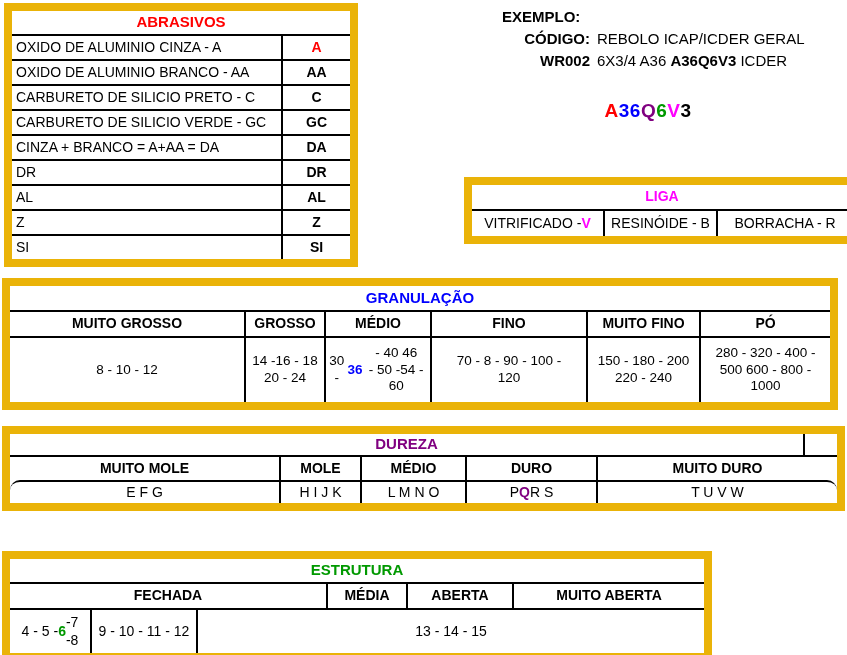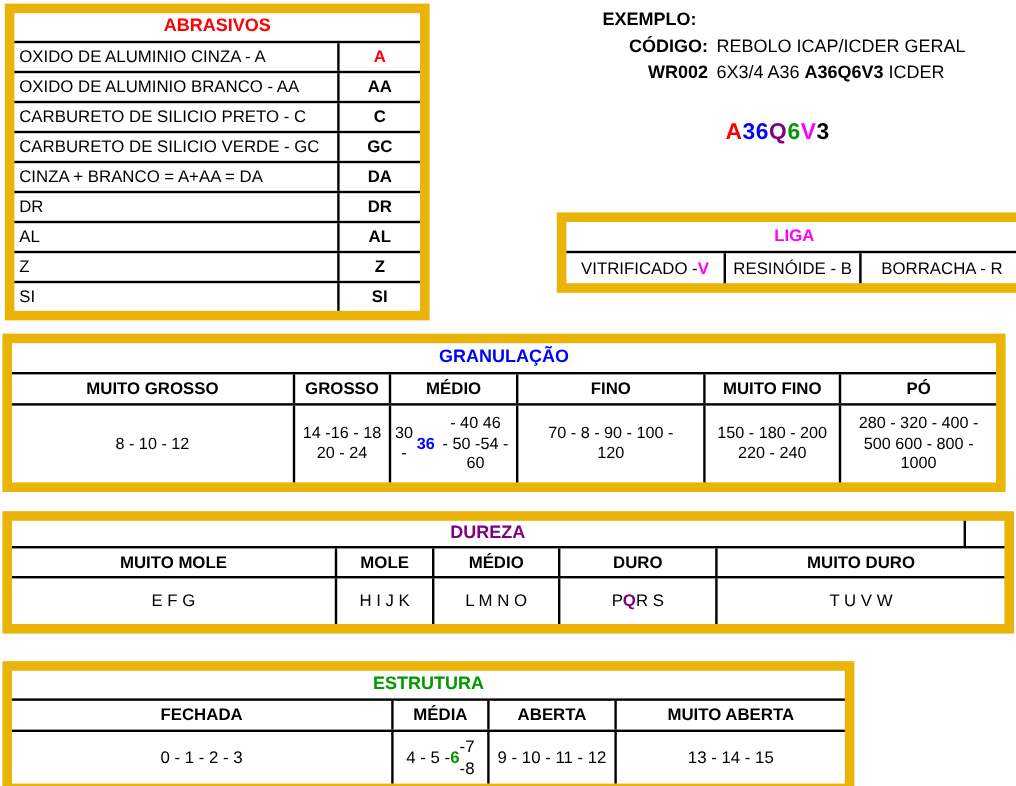--- a/index.html
+++ b/index.html
@@ -48,21 +48,21 @@
   .granulacao { left:2px; top:278px; width:836px; }
   .granulacao .trow:nth-child(1) { height:24px; }
   .granulacao .trow:nth-child(2) { height:26px; }
   .granulacao .trow:nth-child(3) { height:66px; }
   .g-c1 { width:234px; } .g-c2 { width:80px; } .g-c3 { width:106px; }
   .g-c4 { width:156px; } .g-c5 { width:113px; } .g-c6 { flex:1; }
   
   .dureza { left:2px; top:426px; width:843px; }
   .dureza .trow:nth-child(1) { height:21px; }
   .dureza .trow:nth-child(2) { height:25px; }
-  .dureza .trow:nth-child(3) { height:40px; }
+  .dureza .trow:nth-child(3) { height:23px;border-radius:10px; }
   .d-h1 { width:793px; } .d-h2 { flex:1; }
   .d-c1 { width:269px; } .d-c2 { width:81px; } .d-c3 { width:105px; }
   .d-c4 { width:131px; } .d-c5 { flex:1; }
   .dureza .val { font-size:14px; }
   
   .estrutura { left:2px; top:551px; width:710px; }
   .estrutura .trow:nth-child(1) { height:23px; }
   .estrutura .trow:nth-child(2) { height:26px; }
   .estrutura .trow:nth-child(3) { height:45px; }
   .e-c1 { width:316px; } .e-c2 { width:80px; } .e-c3 { width:106px; } .e-c4 { flex:1; }
@@ -193,21 +193,20 @@
     <div class="trow">
       <div class="tcell title-cell" style="flex: 1 1 0%; color: rgb(0, 153, 0);">ESTRUTURA</div>
     </div>
     <div class="trow">
       <div class="tcell hdr e-c1">FECHADA</div>
       <div class="tcell hdr e-c2">MÉDIA</div>
       <div class="tcell hdr e-c3">ABERTA</div>
       <div class="tcell hdr e-c4">MUITO ABERTA</div>
     </div>
     <div class="trow">
-      <div class="tcell val e-c1"><span>0 - 1 - 2 - 3</span></div>
       <div class="tcell val e-c2"><span>4 - 5 - </span><span style="color: rgb(0, 153, 0); font-weight: bold;">6</span><span> -7
 -8</span></div>
       <div class="tcell val e-c3"><span>9 - 10 - 11 - 12</span></div>
       <div class="tcell val e-c4"><span>13 - 14 - 15</span></div>
     </div>
   </div>
 
 </div>
 
 </body></html>

